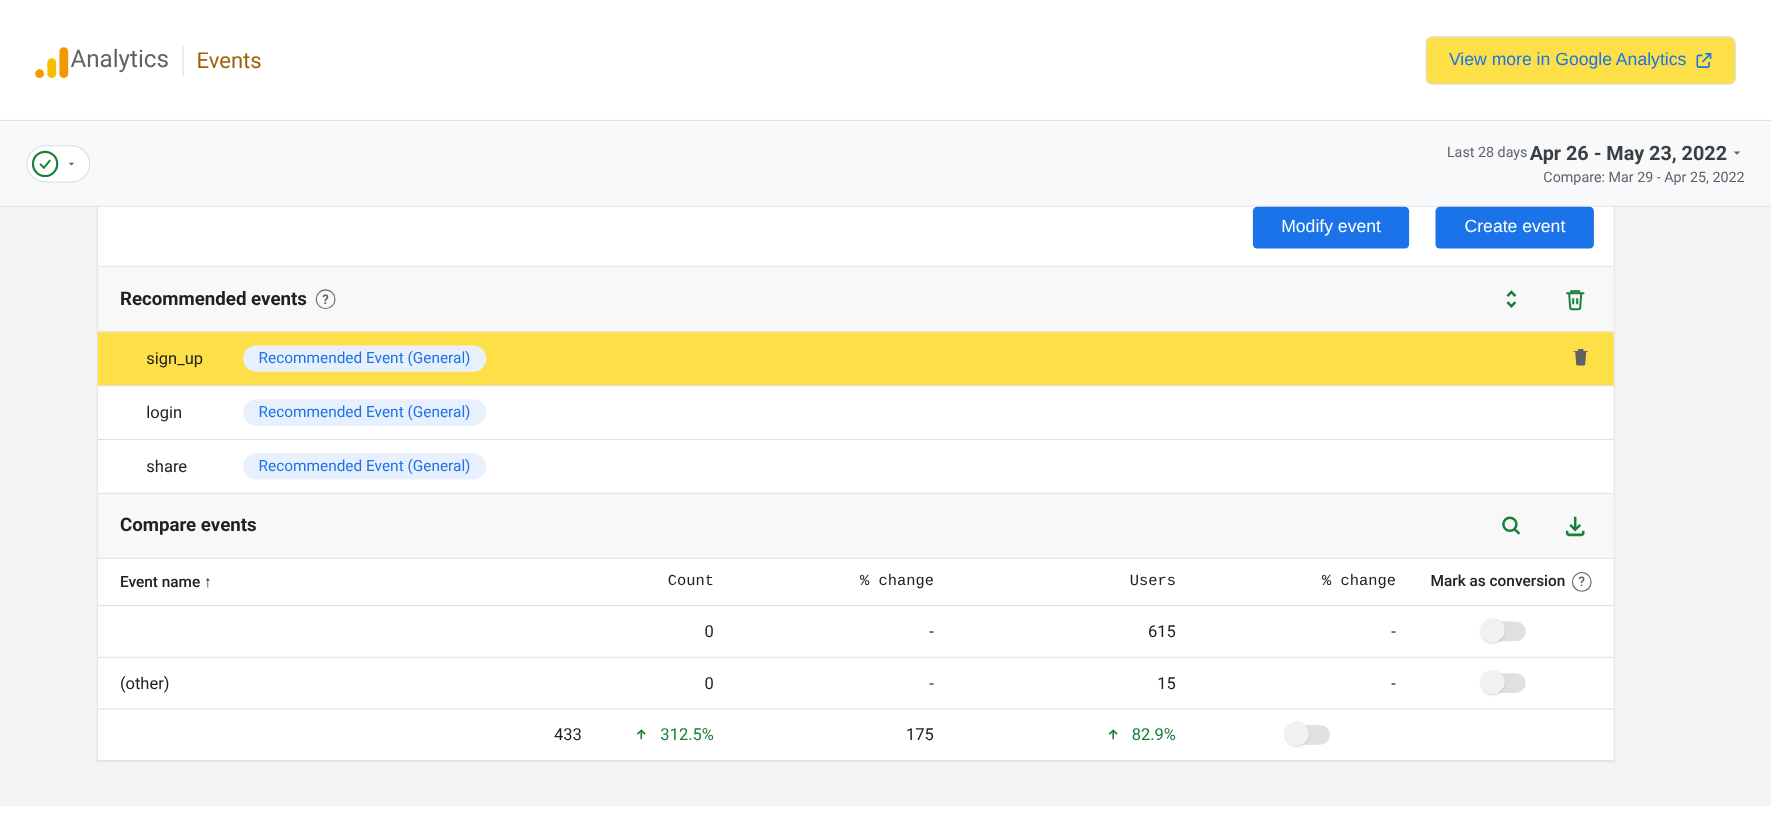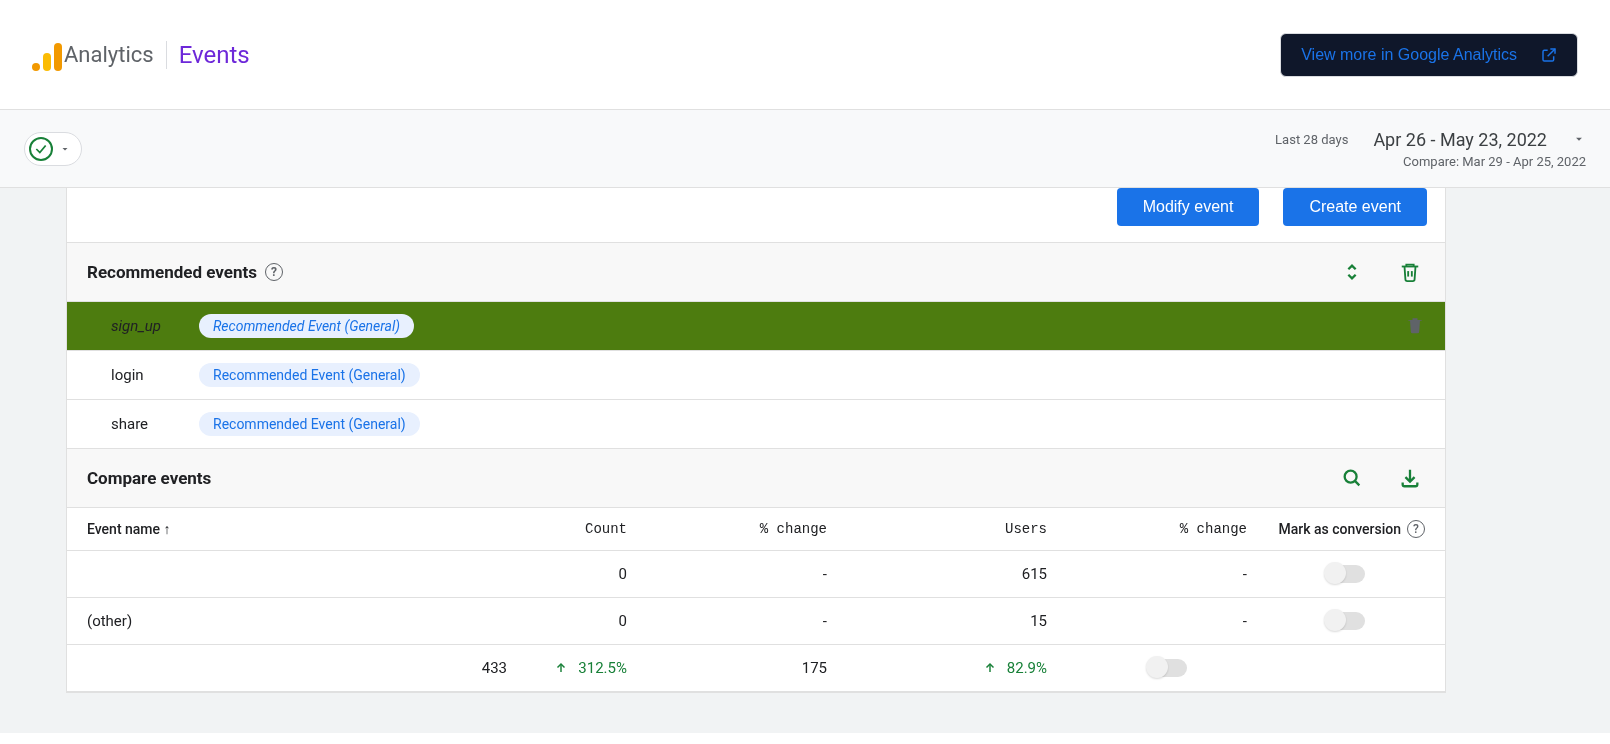--- a/index.html
+++ b/index.html
@@ -25,32 +25,32 @@
   }
   .logo {
     width: 32px; height: 32px;
     display: flex; align-items: flex-end; gap: 3px;
   }
   .logo .bar1 { width: 8px; height: 8px; background: #f29900; border-radius: 4px; }
   .logo .bar2 { width: 8px; height: 18px; background: #fbbc04; border-radius: 4px; }
   .logo .bar3 { width: 8px; height: 28px; background: #f29900; border-radius: 4px; }
   .brand-title { font-size: 22px; color: #5f6368; font-weight: 400; }
   .brand-sep { width: 1px; height: 28px; background: #dadce0; margin: 0 12px; }
-  .page-name { font-size: 24px; color: #6d28d9; }
+  .page-name { font-size: 20px; color: #a16207; }
   .view-more-btn {
     border: 1px solid #dadce0;
     border-radius: 6px;
-    background: #0f172a;
+    background: #fde047;
     color: #1a73e8;
     font-size: 16px;
     font-weight: 500;
     padding: 12px 20px;
     display: flex;
     align-items: center;
-    gap: 24px;
+    gap: 8px;
     cursor: pointer;
   }
   .view-more-btn svg { width: 16px; height: 16px; }
   .subbar {
     background: #f8f9fa;
     border-bottom: 1px solid #e0e0e0;
     padding: 12px 24px;
     display: flex;
     align-items: center;
     justify-content: space-between;
@@ -66,33 +66,33 @@
     cursor: pointer;
   }
   .check-circle {
     width: 24px; height: 24px;
     border: 2px solid #188038;
     border-radius: 50%;
     display: flex; align-items: center; justify-content: center;
     color: #188038;
   }
   .date-block { text-align: right; }
-  .date-row1 { display: flex; align-items: center; justify-content: flex-end; gap: 25px; }
+  .date-row1 { display: flex; align-items: center; justify-content: flex-end; gap: 2px; }
   .date-label { font-size: 13px; color: #5f6368; }
-  .date-range { font-size: 18px; font-weight: 400; color: #3c4043; }
+  .date-range { font-size: 18px; font-weight: 700; color: #3c4043; }
   .date-caret { color: #5f6368; }
   .date-compare { font-size: 13px; color: #5f6368; margin-top: 4px; }
 
   .canvas {
     background: #f1f3f4;
     padding-bottom: 40px;
   }
   .panel {
     width: 1380px;
-    margin: 0 0 0 66px;
+    margin: 0 0 0 88px;
     background: #fff;
     border: 1px solid #e0e0e0;
     border-top: none;
   }
   .panel-topbuttons {
     display: flex; justify-content: flex-end; gap: 24px;
     padding: 0 18px 16px 18px;
     border-bottom: 1px solid #e0e0e0;
   }
   .btn-primary {
@@ -120,21 +120,21 @@
   .section-actions { display: flex; gap: 28px; align-items: center; }
   .icon-btn { background: none; border: none; cursor: pointer; color: #188038; padding: 4px; }
   .icon-btn svg { width: 22px; height: 22px; display: block; }
 
   .rec-row {
     display: flex; align-items: center;
     padding: 12px 20px 12px 44px;
     border-bottom: 1px solid #e0e0e0;
     gap: 18px;
   }
-  .rec-row.hover { background: #4d7c0f; font-style: italic; }
+  .rec-row.hover { background: #fde047; }
   .rec-name { font-size: 15px; color: #202124; min-width: 70px; }
   .rec-badge {
     background: #e8f0fe;
     color: #1a73e8;
     border-radius: 14px;
     padding: 4px 14px;
     font-size: 14px;
   }
   .rec-trash { margin-left: auto; color: #5f6368; }
 

